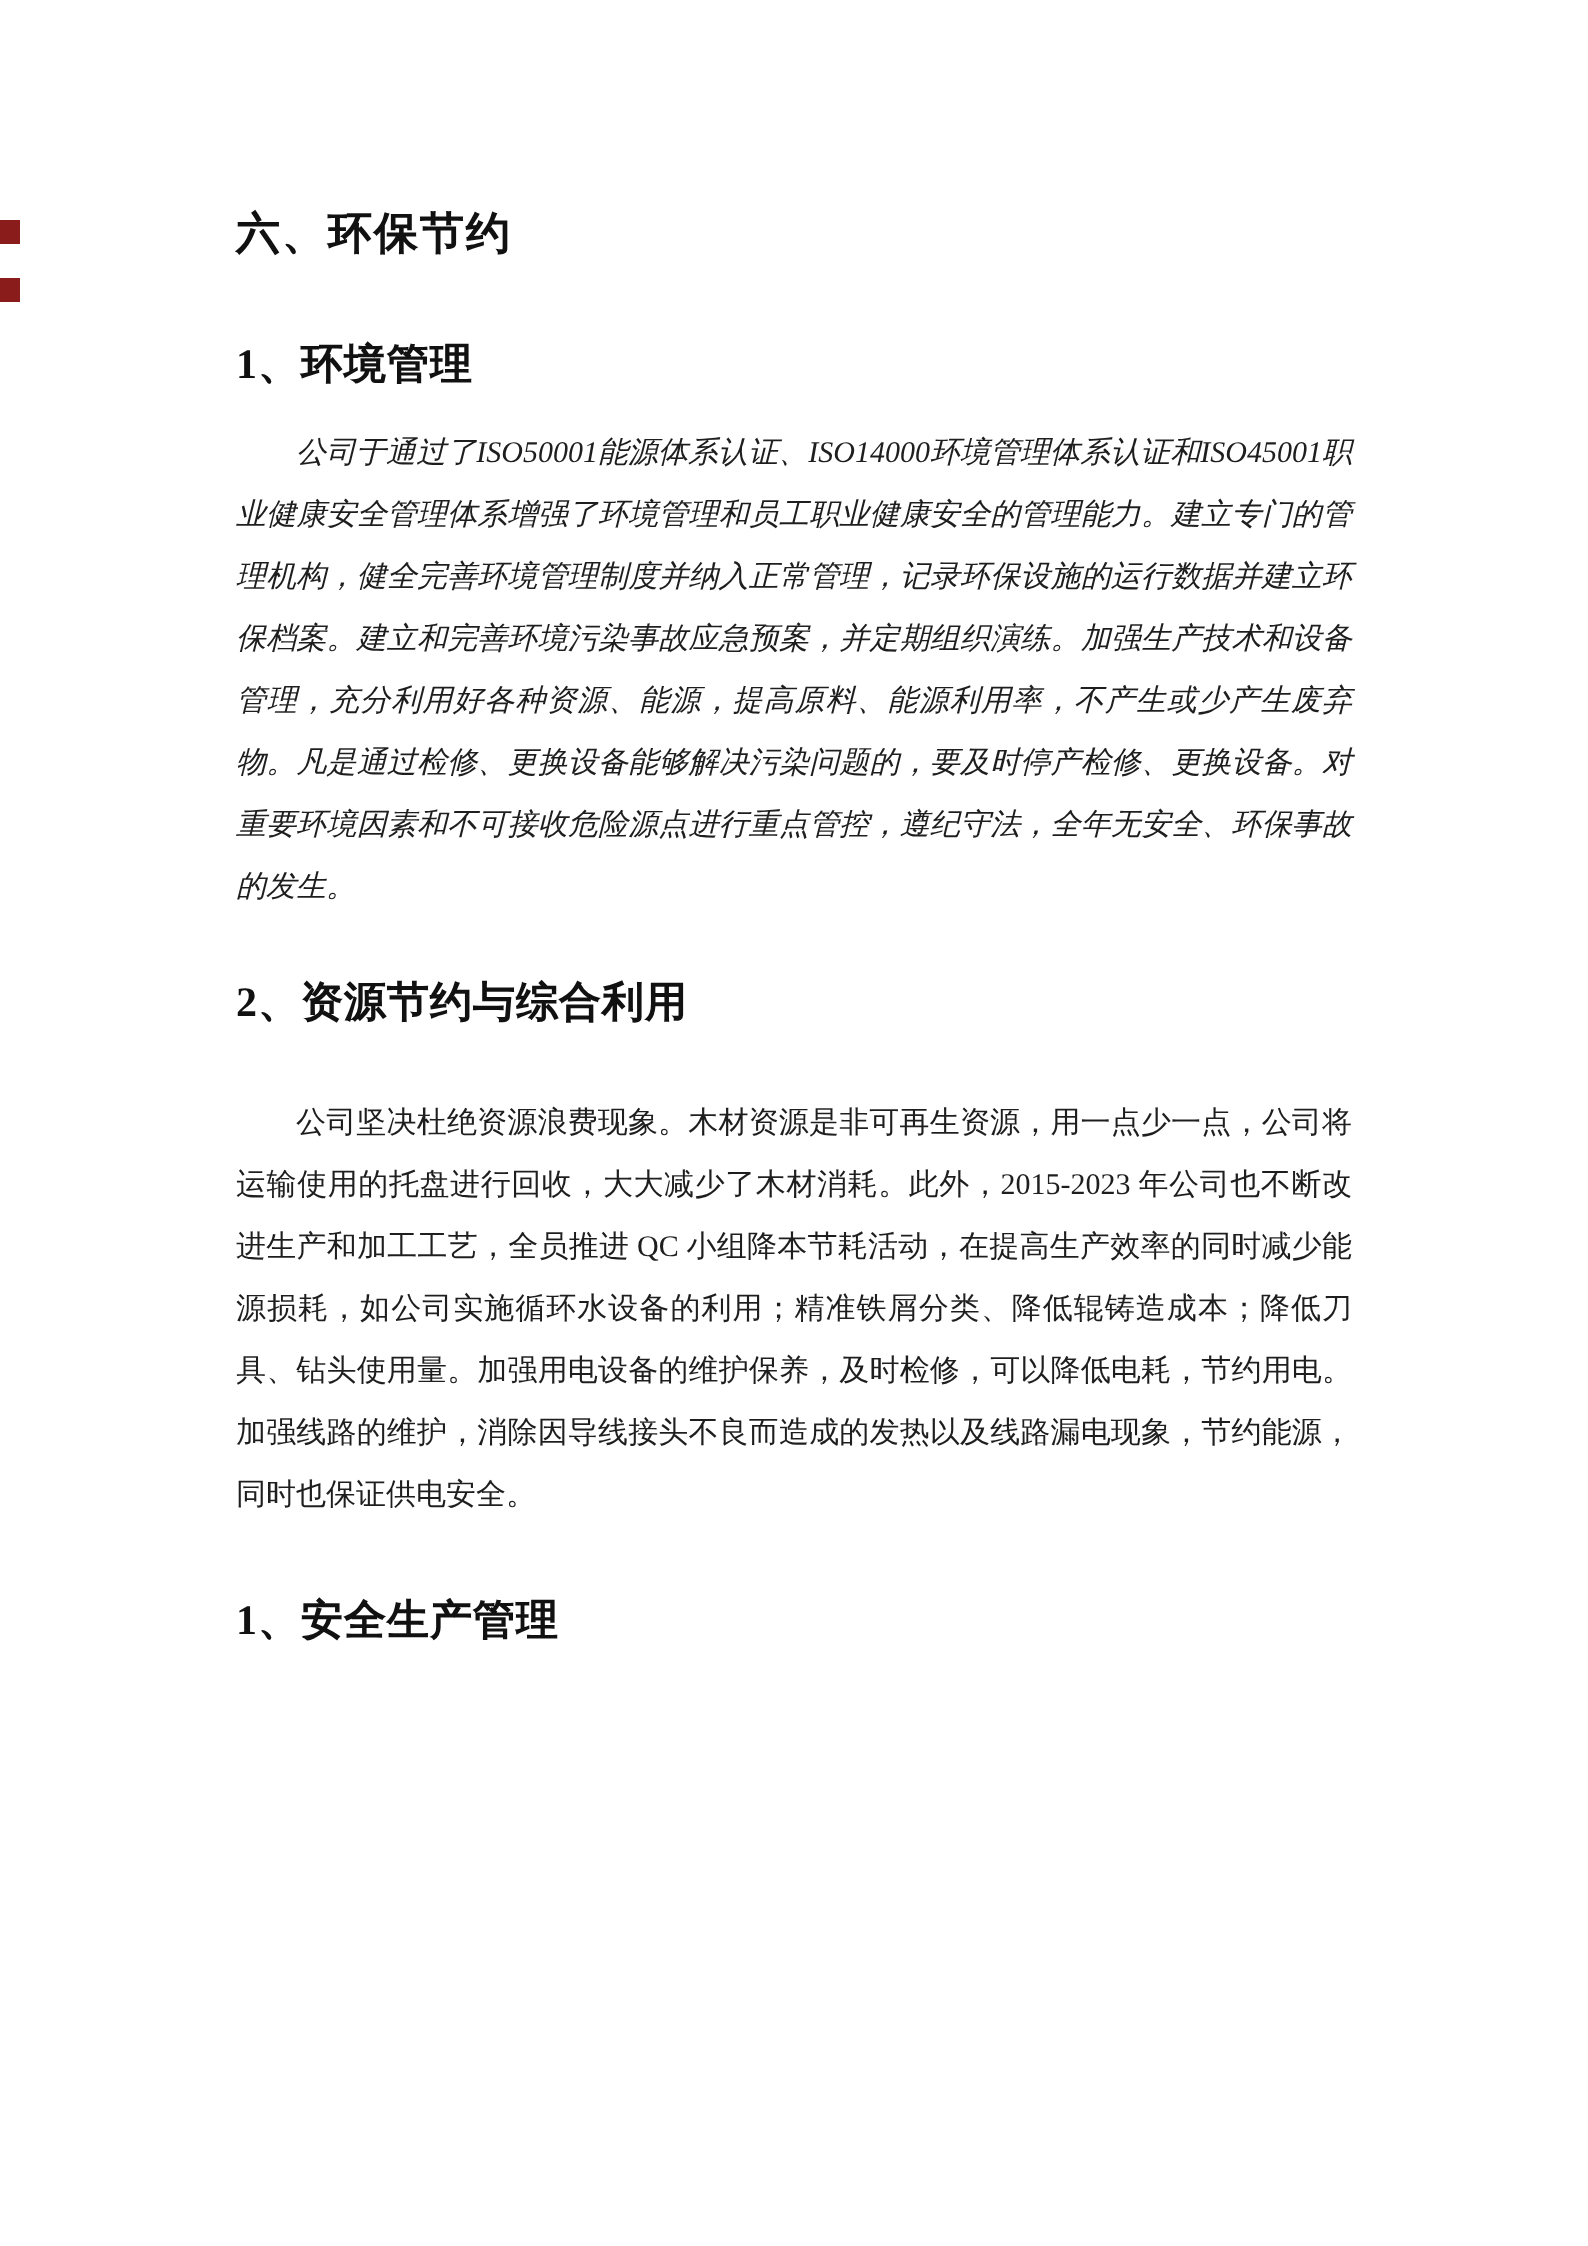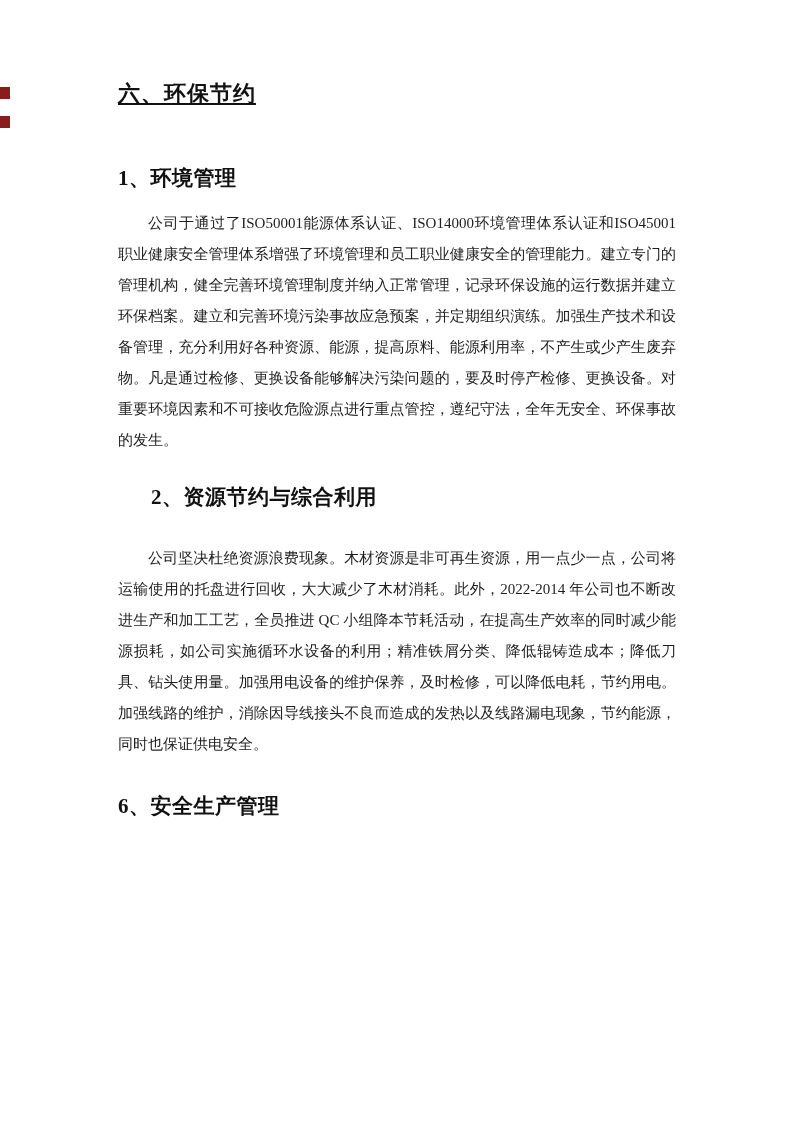--- a/index.html
+++ b/index.html
@@ -28,63 +28,63 @@
   .edge-marker.m1 { top: 8px; }
   .edge-marker.m2 { top: 37px; }
   .chapter {
     font-size: 22px;
     font-weight: bold;
     color: #111111;
     line-height: 29px;
     letter-spacing: 1px;
     margin: 0;
   }
-  .chapter.first { margin-top: 79px; text-decoration: underline; }
+  .chapter.first { margin-top: 102px; }
   .chapter.second { margin-top: 20px; }
   .section {
     font-size: 21px;
     font-weight: bold;
     color: #111111;
     line-height: 27px;
     letter-spacing: 0.5px;
     margin: 0;
   }
-  .section.s1 { margin-top: 57px; }
-  .section.s2 { margin-top: 27px; line-height: 28px; margin-left: 33px; }
+  .section.s1 { margin-top: 38px; }
+  .section.s2 { margin-top: 27px; line-height: 28px; }
   .section.s3 { margin-top: 33px; }
   .para {
     font-size: 15px;
     color: #1e1e1e;
     line-height: 31px;
     text-align: justify;
     text-indent: 2em;
     margin: 0;
     word-break: break-all;
   }
-  .para.p1 { margin-top: 16px; }
+  .para.p1 { margin-top: 16px; font-style: italic; }
   .para.p2 { margin-top: 32px; }
   .para.p3 { margin-top: 0; }
   .para.p4 { margin-top: 26px; }
 </style>
 </head>
 <body>
 
 <div class="page">
 
   <div class="edge-marker m1"></div>
   <div class="edge-marker m2"></div>
 
   <h1 class="chapter first">六、环保节约</h1>
 
   <h2 class="section s1">1、环境管理</h2>
 
   <p class="para p1">公司于通过了ISO50001能源体系认证、ISO14000环境管理体系认证和ISO45001职业健康安全管理体系增强了环境管理和员工职业健康安全的管理能力。建立专门的管理机构，健全完善环境管理制度并纳入正常管理，记录环保设施的运行数据并建立环保档案。建立和完善环境污染事故应急预案，并定期组织演练。加强生产技术和设备管理，充分利用好各种资源、能源，提高原料、能源利用率，不产生或少产生废弃物。凡是通过检修、更换设备能够解决污染问题的，要及时停产检修、更换设备。对重要环境因素和不可接收危险源点进行重点管控，遵纪守法，全年无安全、环保事故的发生。</p>
 
   <h2 class="section s2">2、资源节约与综合利用</h2>
 
-  <p class="para p2">公司坚决杜绝资源浪费现象。木材资源是非可再生资源，用一点少一点，公司将运输使用的托盘进行回收，大大减少了木材消耗。此外，2022-2014 年公司也不断改进生产和加工工艺，全员推进 QC 小组降本节耗活动，在提高生产效率的同时减少能源损耗，如公司实施循环水设备的利用；精准铁屑分类、降低辊铸造成本；降低刀具、钻头使用量。加强用电设备的维护保养，及时检修，可以降低电耗，节约用电。加强线路的维护，消除因导线接头不良而造成的发热以及线路漏电现象，节约能源，同时也保证供电安全。</p>
+  <p class="para p2">公司坚决杜绝资源浪费现象。木材资源是非可再生资源，用一点少一点，公司将运输使用的托盘进行回收，大大减少了木材消耗。此外，2015-2023 年公司也不断改进生产和加工工艺，全员推进 QC 小组降本节耗活动，在提高生产效率的同时减少能源损耗，如公司实施循环水设备的利用；精准铁屑分类、降低辊铸造成本；降低刀具、钻头使用量。加强用电设备的维护保养，及时检修，可以降低电耗，节约用电。加强线路的维护，消除因导线接头不良而造成的发热以及线路漏电现象，节约能源，同时也保证供电安全。</p>
 
 
 
-  <h2 class="section s3">6、安全生产管理</h2>
+  <h2 class="section s3">1、安全生产管理</h2>
 
 
 </div>
 
 </body></html>

